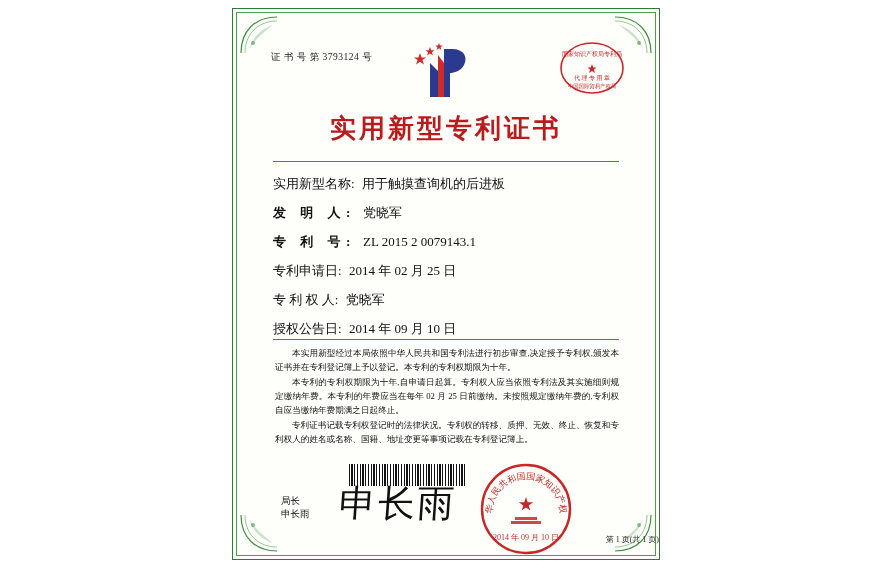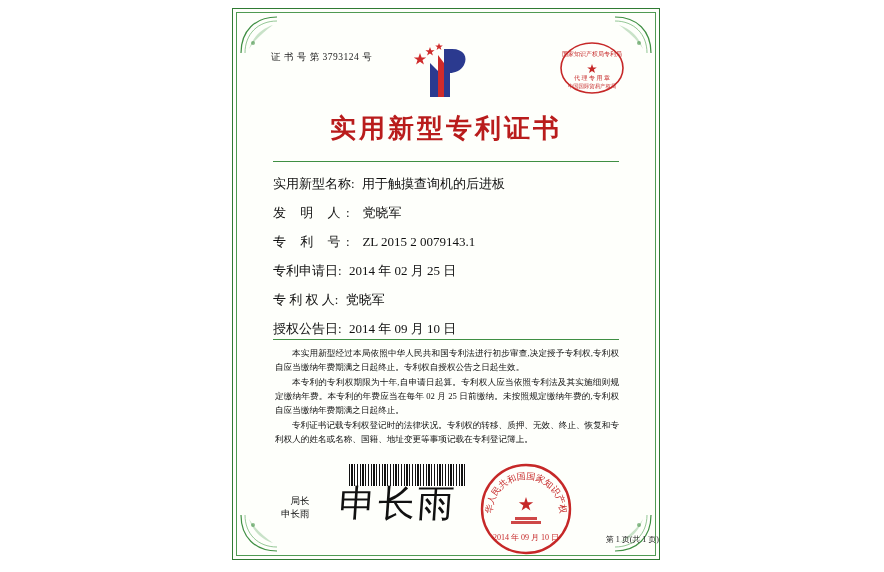--- a/index.html
+++ b/index.html
@@ -125,20 +125,21 @@
     display: inline-block;
     vertical-align: top;
   }
   .field-row .val {
     display: inline-block;
     vertical-align: top;
     margin-left: 4px;
   }
   .field-row.spread .lbl {
     letter-spacing: 5.5px;
+    font-weight: bold;
   }
 
   
   .paras {
     position: absolute;
     left: 42px;
     right: 40px;
     top: 338px;
     font-size: 8.6px;
     line-height: 1.62;
@@ -170,21 +171,20 @@
     );
   }
 
   .director-label {
     position: absolute;
     left: 48px;
     top: 486px;
     font-size: 9.5px;
     line-height: 1.35;
     color: #111;
-    text-align: right;
   }
 
   .signature {
     position: absolute;
     left: 106px;
     top: 470px;
     font-size: 37px;
     color: #111;
     font-family: "DejaVu Serif", serif;
     letter-spacing: 2px;
@@ -315,21 +315,21 @@
       <div class="field-row">
         <span class="lbl">授权公告日:</span>
         <span class="val">2014 年 09 月 10 日</span>
       </div>
 
     </div>
 
     <div class="divider d2"></div>
 
     <div class="paras">
-      <p>本实用新型经过本局依照中华人民共和国专利法进行初步审查,决定授予专利权,专利权自应当缴纳年费期满之日起终止。专利权自授权公告之日起生效。</p>
+      <p>本实用新型经过本局依照中华人民共和国专利法进行初步审查,决定授予专利权,颁发本证书并在专利登记簿上予以登记。本专利的专利权期限为十年。</p>
       <p>本专利的专利权期限为十年,自申请日起算。专利权人应当依照专利法及其实施细则规定缴纳年费。本专利的年费应当在每年 02 月 25 日前缴纳。未按照规定缴纳年费的,专利权自应当缴纳年费期满之日起终止。</p>
       <p>专利证书记载专利权登记时的法律状况。专利权的转移、质押、无效、终止、恢复和专利权人的姓名或名称、国籍、地址变更等事项记载在专利登记簿上。</p>
     </div>
 
     <div class="barcode"></div>
 
     <div class="director-label">局长<br>申长雨</div>
     <div class="signature">申长雨</div>
 
     <div class="big-seal">

